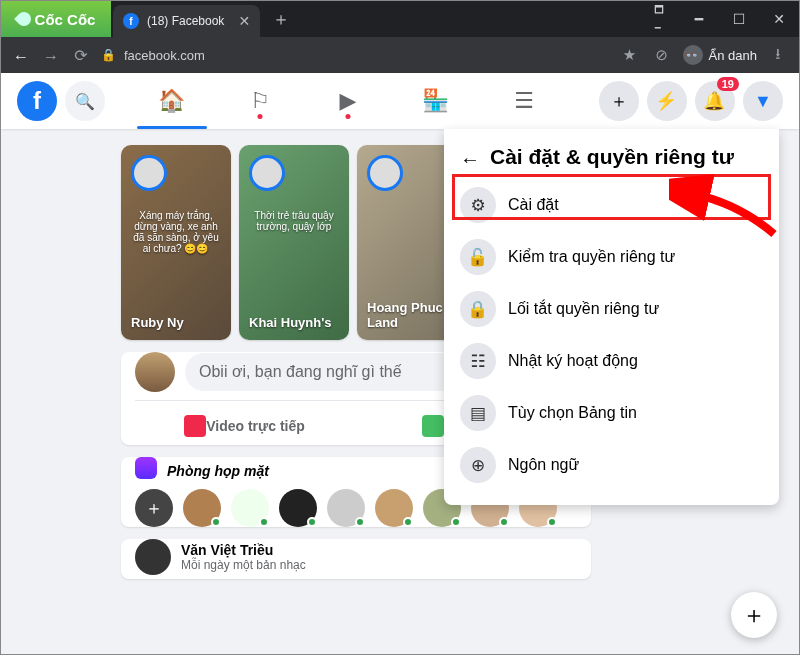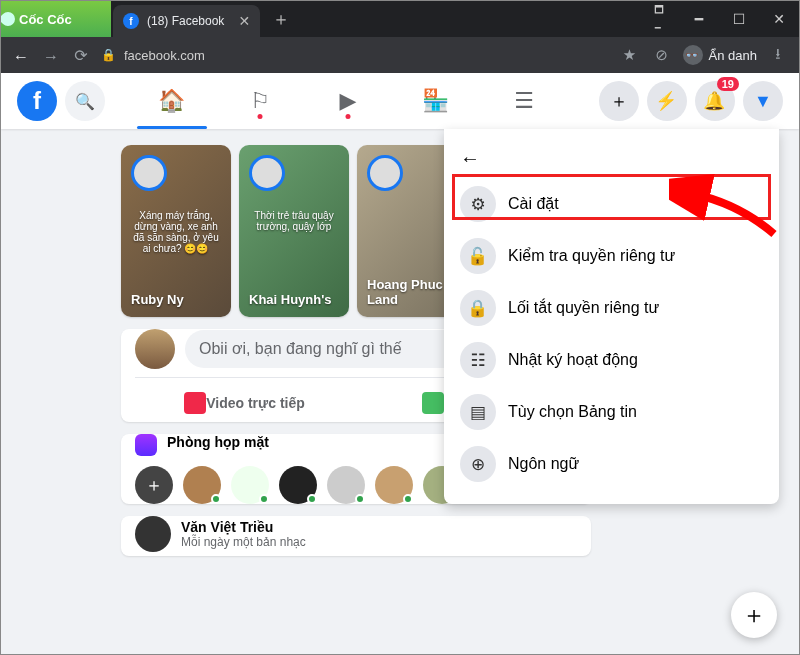--- a/index.html
+++ b/index.html
@@ -1,20 +1,20 @@
 <!DOCTYPE html>
 <html><head>
 <meta charset="utf-8">
 <style>
   * { box-sizing: border-box; margin: 0; padding: 0; font-family: -apple-system, BlinkMacSystemFont, "Segoe UI", Helvetica, Arial, sans-serif; }
   body { width: 800px; height: 655px; overflow: hidden; background: #fff; border: 1px solid #888; }
 
   
   .titlebar { height: 36px; background: #202124; display: flex; align-items: stretch; color: #ccc; }
-  .brand { width:110px; display:flex; align-items:center; gap:4px; background: linear-gradient(#7ac943,#4caf50); color:#fff; font-weight:bold; font-size:13px; }
+  .brand { width:110px; display:flex; align-items:center; justify-content:center; gap:4px; background: linear-gradient(#7ac943,#4caf50); color:#fff; font-weight:bold; font-size:15px; }
   .brand .leaf { width:14px; height:14px; background:#cfe; border-radius:50% 50% 50% 0; transform:rotate(45deg);}
   .tab { display:flex; align-items:center; gap:8px; padding:0 10px; background:#35363a; border-radius:8px 8px 0 0; margin:4px 2px 0; font-size:12px; color:#e8eaed; max-width:220px;}
   .tab .favicon { width:16px; height:16px; background:#1877f2; border-radius:50%; display:flex; align-items:center; justify-content:center; color:#fff; font-weight:bold; font-size:10px;}
   .tab .x { margin-left:6px; font-size:14px; color:#bbb;}
   .newtab { display:flex; align-items:center; color:#bbb; padding:0 10px; font-size:18px;}
   .titlespacer { flex:1;}
   .winbtn { width:40px; display:flex; align-items:center; justify-content:center; color:#ccc; font-size:14px;}
 
   .addrbar { height:36px; background:#35363a; display:flex; align-items:center; padding:0 10px; gap:10px; color:#ccc;}
   .navico { width:20px; text-align:center; font-size:16px; color:#9aa0a6;}
@@ -33,39 +33,39 @@
   .ctab { width:80px; height:52px; display:flex; align-items:center; justify-content:center; font-size:22px; color:#65676b; position:relative; border-radius:8px;}
   .ctab.active { color:#1877f2; }
   .ctab.active::after { content:''; position:absolute; bottom:-2px; left:5px; right:5px; height:3px; background:#1877f2; border-radius:2px;}
   .ctab .reddot { position:absolute; bottom:8px; left:50%; transform:translateX(-50%); width:5px; height:5px; background:#f02849; border-radius:50%;}
   .rightico { width:40px; height:40px; background:#e4e6eb; border-radius:50%; display:flex; align-items:center; justify-content:center; margin-left:8px; font-size:18px; position:relative;}
   .badge { position:absolute; top:-4px; right:-4px; background:#f02849; color:#fff; font-size:11px; font-weight:bold; border-radius:10px; padding:1px 5px;}
 
   
   .content { background:#f0f2f5; height:calc(655px - 36px - 36px - 56px); padding:16px 0 0 120px; position:relative;}
   .stories { display:flex; gap:8px;}
-  .story { width:110px; height:172px; border-radius:10px; position:relative; color:#fff; font-weight:600; font-size:13px; overflow:hidden; box-shadow:0 1px 2px rgba(0,0,0,.15);}
+  .story { width:110px; height:195px; border-radius:10px; position:relative; color:#fff; font-weight:600; font-size:13px; overflow:hidden; box-shadow:0 1px 2px rgba(0,0,0,.15);}
   .story .bg { position:absolute; inset:0; }
   .s1 .bg{ background:linear-gradient(135deg,#8a6d4a,#5a4a3a);}
   .s2 .bg{ background:linear-gradient(135deg,#6aa06f,#3f6b45);}
   .s3 .bg{ background:linear-gradient(135deg,#b5a98e,#7a7260);}
   .story .av { position:absolute; top:10px; left:10px; width:36px; height:36px; border-radius:50%; border:3px solid #1877f2; background:#ddd;}
   .story .name { position:absolute; bottom:10px; left:10px; right:10px; text-shadow:0 1px 2px rgba(0,0,0,.6);}
   .story .cap { position:absolute; top:65px; left:10px; right:10px; font-size:10px; font-weight:500; text-align:center; text-shadow:0 1px 2px rgba(0,0,0,.6);}
 
   .card { width:470px; background:#fff; border-radius:8px; box-shadow:0 1px 2px rgba(0,0,0,.1); margin-top:12px; padding:0 14px;}
   .compose { display:flex; align-items:center; gap:10px;}
   .compose .av2 { width:40px; height:40px; border-radius:50%; background:linear-gradient(#c0a070,#7a5a40);}
   .compose .ph { flex:1; color:#65676b; font-size:16px; background:#f0f2f5; border-radius:20px; padding:10px 14px;}
   .actions { display:flex; gap:4px; margin-top:8px; border-top:1px solid #e4e6eb; padding-top:6px;}
   .actbtn { flex:1; display:flex; align-items:center; justify-content:center; gap:0; padding:8px; color:#65676b; font-weight:600; font-size:14px; border-radius:6px;}
   .actbtn .ic { width:22px; height:22px; border-radius:4px;}
   .ic.red{background:#f02849;} .ic.green{background:#45bd62;}
 
-  .rooms { display:flex; align-items:flex-start; gap:10px;}
+  .rooms { display:flex; align-items:flex-end; gap:10px;font-style:italic;}
   .rooms .camicon { width:22px; height:22px; border-radius:6px; background:linear-gradient(#a033ff,#5b2cff);}
   .rooms .title { font-weight:600; font-size:14px; }
   .rooms .create { color:#1877f2; font-size:14px; font-weight:500; margin-left:auto;}
   .avrow { display:flex; gap:10px; margin-top:10px; flex-wrap:wrap;}
   .pav { width:38px; height:38px; border-radius:50%; background:#888; position:relative;}
   .pav.plus{ background:#444; display:flex; align-items:center; justify-content:center; color:#fff; font-size:18px;}
   .pav .on{ position:absolute; bottom:0; right:0; width:10px; height:10px; background:#31a24c; border:2px solid #fff; border-radius:50%;}
   .postline { display:flex; align-items:center; gap:10px; color:#65676b; font-size:14px; margin-top:6px;}
   .postline .pa{width:36px;height:36px;border-radius:50%;background:#333;}
 
@@ -243,20 +243,21 @@
       <div>
         <div style="font-weight:600;color:#050505;">Văn Việt Triều</div>
         <div style="font-size:12px;">Mỗi ngày một bản nhạc</div>
       </div>
     </div>
   </div>
 
   <div class="dropdown">
     <div class="dhead">
       <span class="back">←</span>
+      <span class="tt">Cài đặt &amp; quyền riêng tư</span>
     </div>
     <div class="ditem">
       <span class="ico">⚙</span>
       <span class="lbl">Cài đặt</span>
     </div>
     <div class="ditem">
       <span class="ico">🔓</span>
       <span class="lbl">Kiểm tra quyền riêng tư</span>
     </div>
     <div class="ditem">

